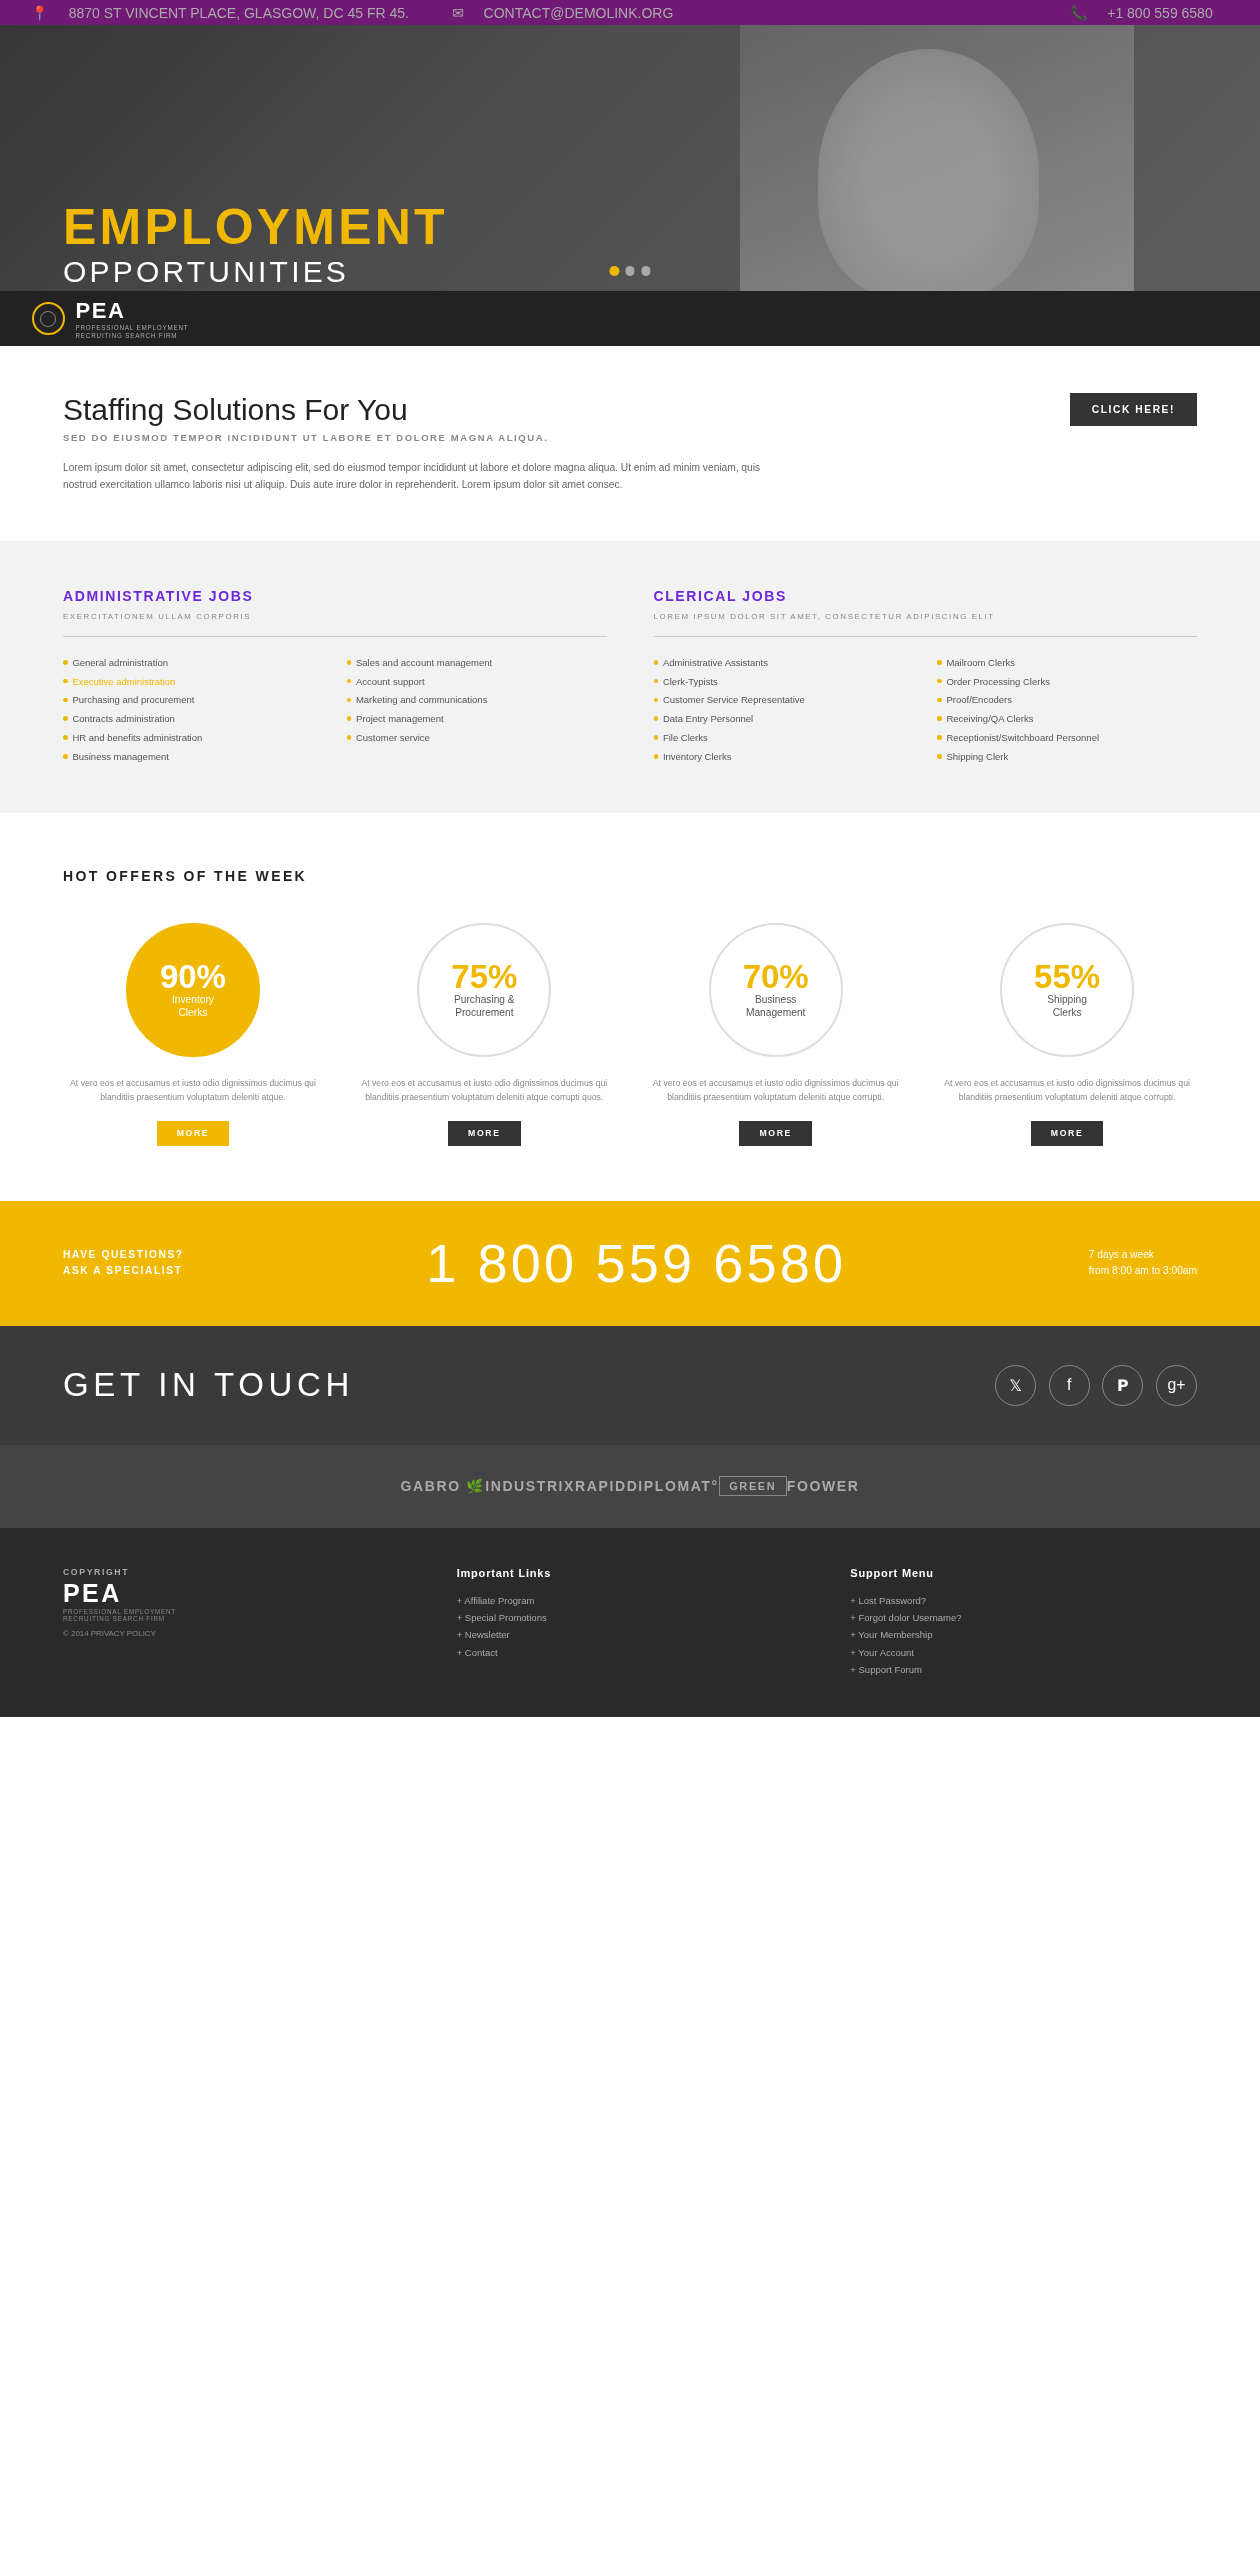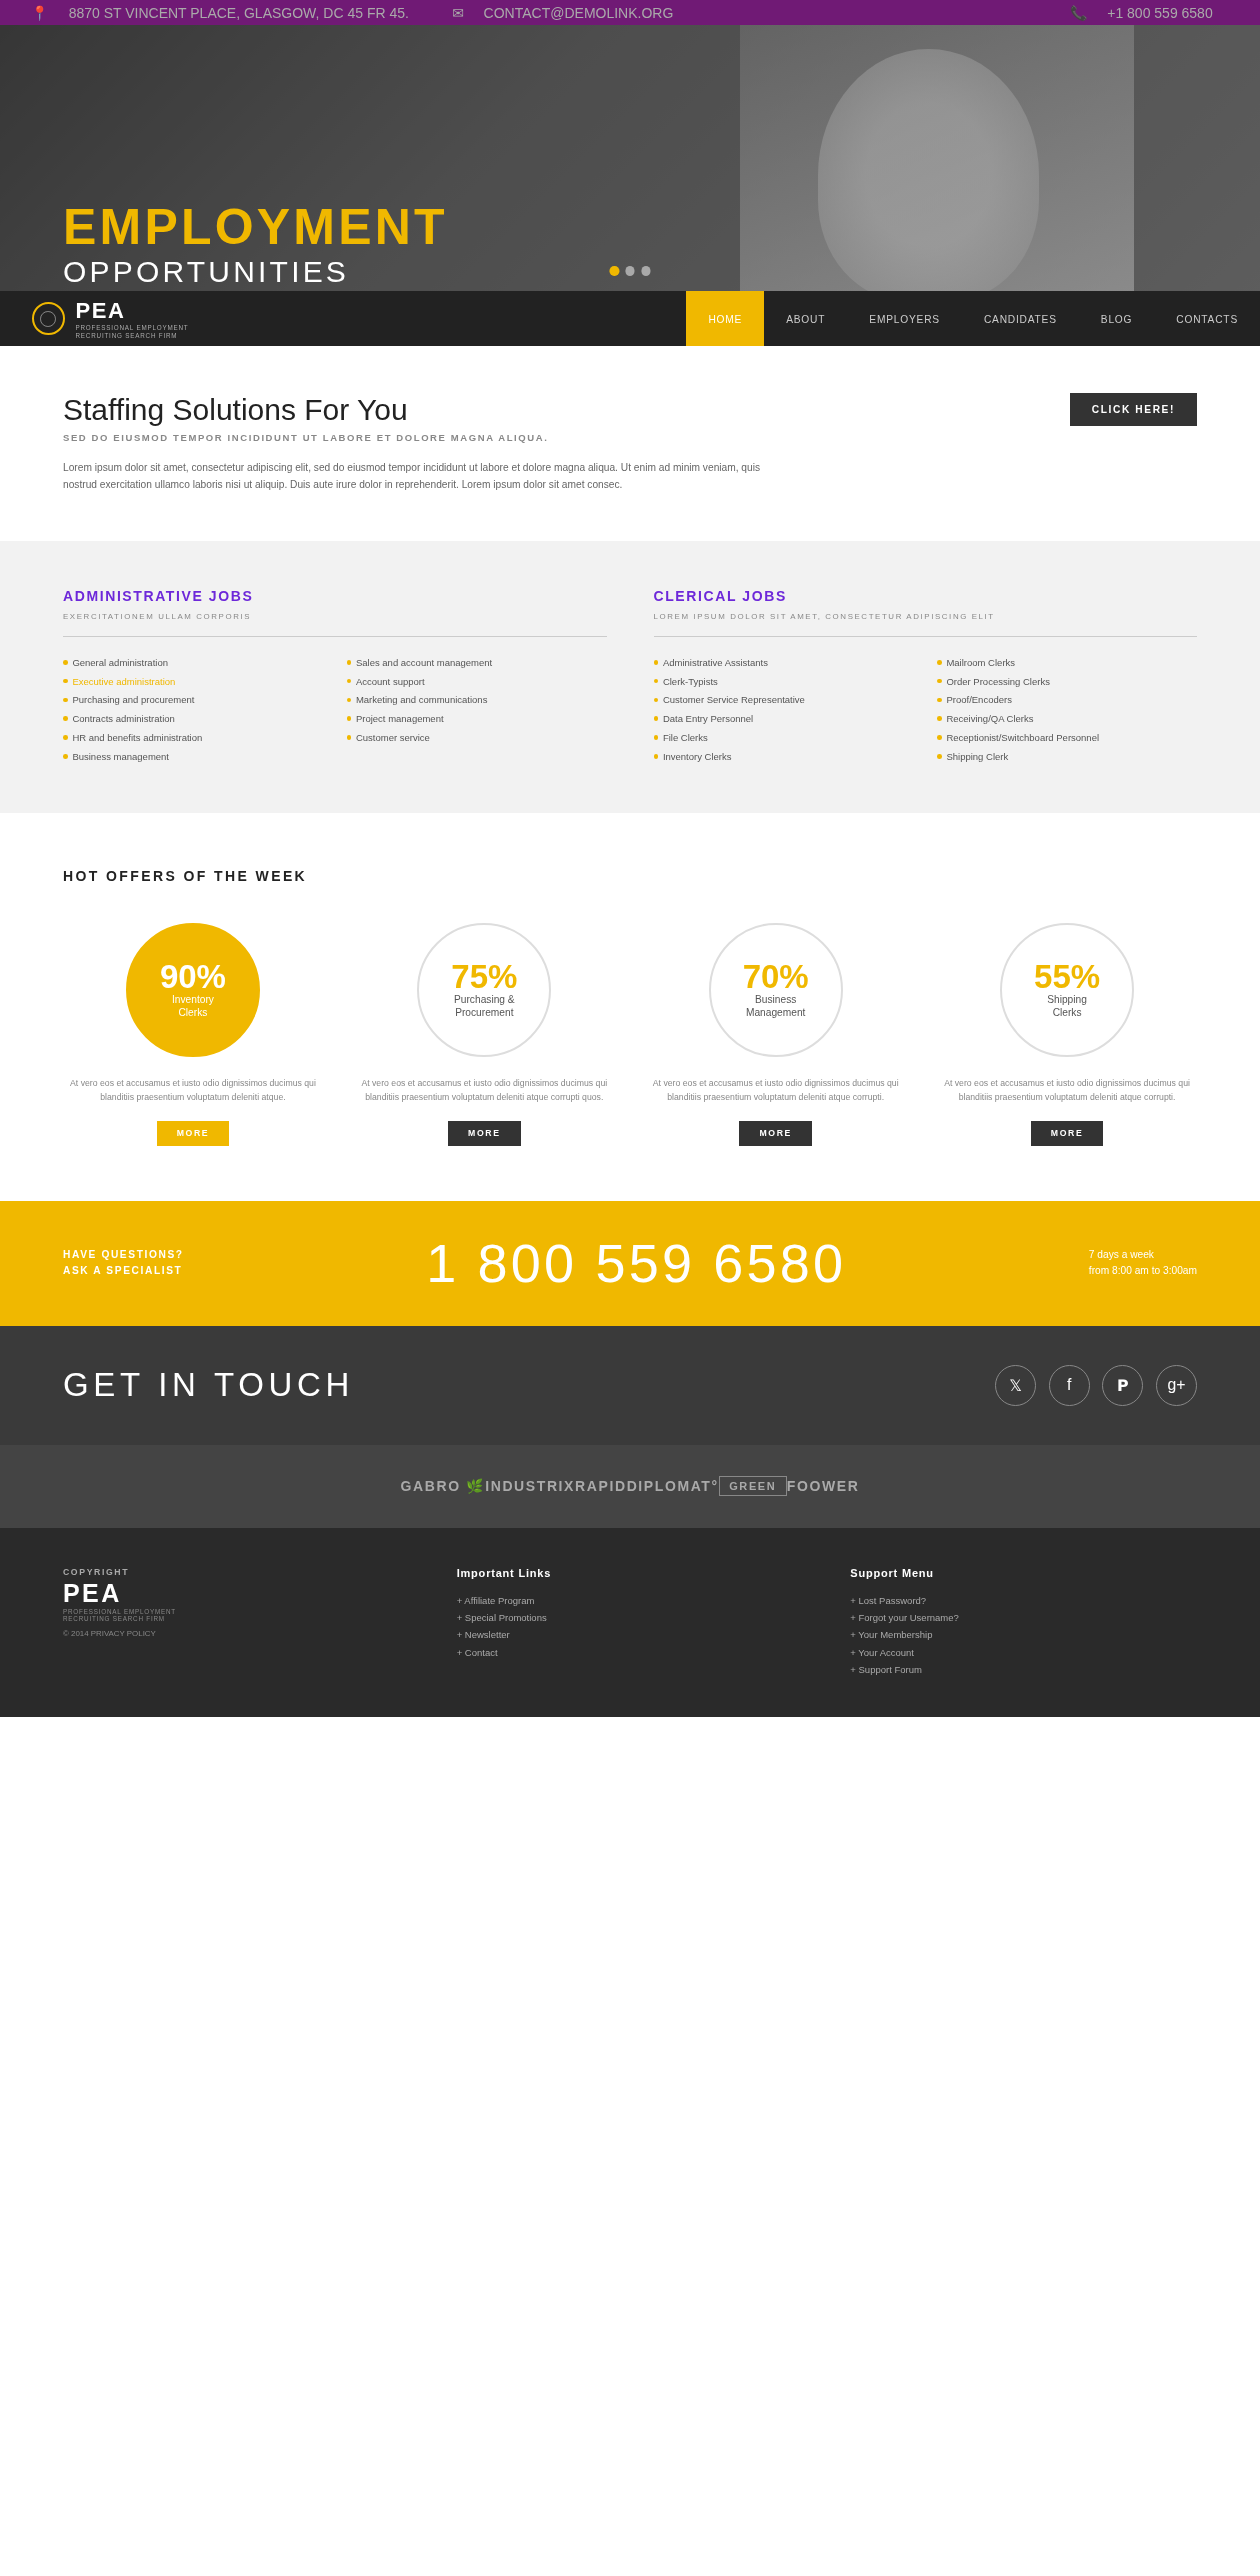--- a/index.html
+++ b/index.html
@@ -443,28 +443,20 @@
 
 <nav class="nav-bar">
   <div class="nav-logo">
     <div class="logo-circle">
       <div class="logo-inner"></div>
     </div>
     <div class="logo-text">
       <div class="pea">PEA</div>
       <span class="sub">PROFESSIONAL EMPLOYMENT<br>RECRUITING SEARCH FIRM</span>
     </div>
-  </div>
-  <div class="nav-links">
-    <a class="nav-link active">HOME</a>
-    <a class="nav-link">ABOUT</a>
-    <a class="nav-link">EMPLOYERS</a>
-    <a class="nav-link">CANDIDATES</a>
-    <a class="nav-link">BLOG</a>
-    <a class="nav-link">CONTACTS</a>
   </div>
 </nav>
 
 <section class="staffing-section">
   <div class="staffing-header">
     <div>
       <div class="staffing-title">Staffing Solutions For You</div>
       <div class="staffing-subtitle">SED DO EIUSMOD TEMPOR INCIDIDUNT UT LABORE ET DOLORE MAGNA ALIQUA.</div>
     </div>
     <button class="click-here-btn">CLICK HERE!</button>
@@ -678,19 +670,19 @@
   <div>
     <div class="footer-col-title">Important Links</div>
     <a class="footer-link">Affiliate Program</a>
     <a class="footer-link">Special Promotions</a>
     <a class="footer-link">Newsletter</a>
     <a class="footer-link">Contact</a>
   </div>
   <div>
     <div class="footer-col-title">Support Menu</div>
     <a class="footer-link">Lost Password?</a>
-    <a class="footer-link">Forgot your Username?</a>
+    <a class="footer-link">Forgot dolor Username?</a>
     <a class="footer-link">Your Membership</a>
     <a class="footer-link">Your Account</a>
     <a class="footer-link">Support Forum</a>
   </div>
 </footer>
 
 
 </body></html>

